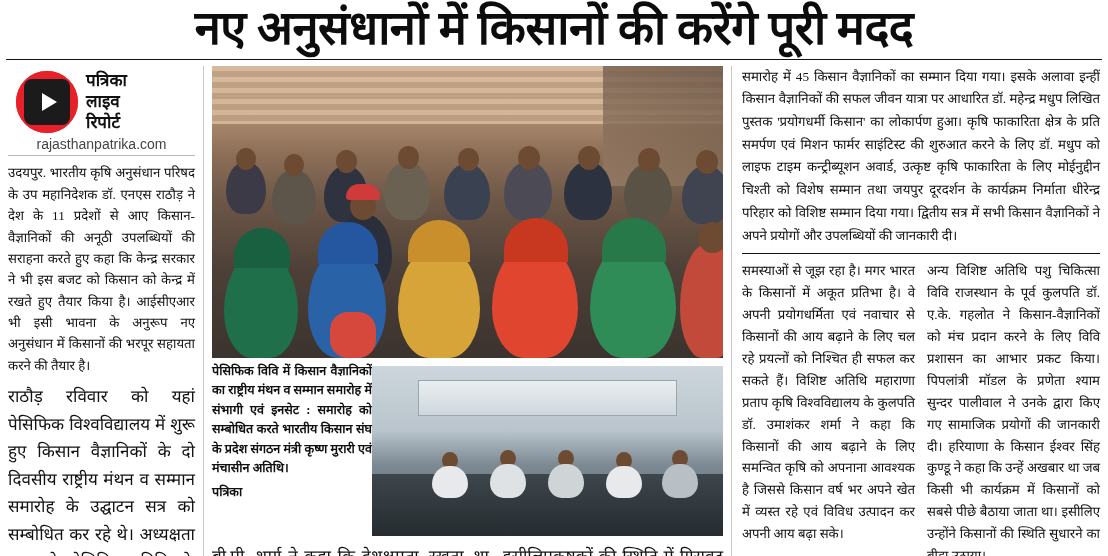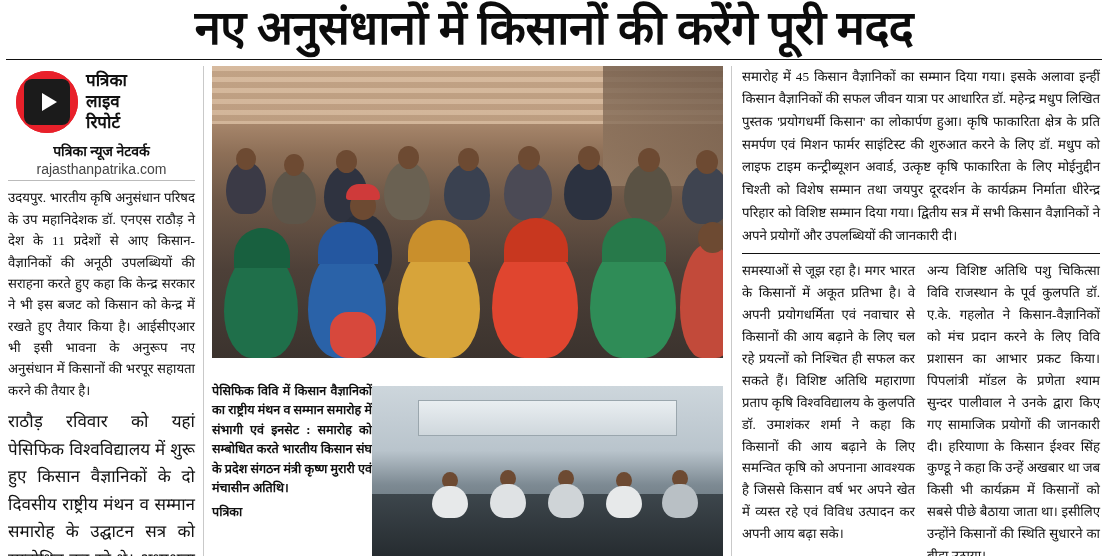--- a/index.html
+++ b/index.html
@@ -169,21 +169,21 @@
     font-size: 12.6px;
     line-height: 1.55;
     text-align: justify;
     color: #111;
     margin-top: 4px;
   }
   .cap-col { flex: 1 1 0; }
   .cap-col.narrow { flex: 0 0 160px; }
   .mid-cols {
     display: flex;
-    margin-top: 20px;
+    margin-top: 0;
   }
   .mid-col { flex: 1 1 0; }
 
   
   .col-right {
     width: 369px;
     flex: 0 0 369px;
     padding-left: 10px;
     border-left: 1px solid #c9c9c9;
   }
@@ -235,21 +235,20 @@
         <div class="inner">
             <div class="tri"></div>
           </div>
       </div>
       <div class="logo-text">
         <div>पत्रिका</div>
         <div>लाइव</div>
         <div>रिपोर्ट</div>
       </div>
     </div>
-    <div class="network-line">पत्रिका न्यूज नेटवर्क</div>
     <div class="site-line">rajasthanpatrika.com</div>
     <div class="lead-para">उदयपुर. भारतीय कृषि अनुसंधान परिषद के उप महानिदेशक डॉ. एनएस राठौड़ ने देश के 11 प्रदेशों से आए किसान-वैज्ञानिकों की अनूठी उपलब्धियों की सराहना करते हुए कहा कि केन्द्र सरकार ने भी इस बजट को किसान को केन्द्र में रखते हुए तैयार किया है। आईसीएआर भी इसी भावना के अनुरूप नए अनुसंधान में किसानों की भरपूर सहायता करने की तैयार है।</div>
     <div class="para">राठौड़ रविवार को यहां पेसिफिक विश्वविद्यालय में शुरू हुए किसान वैज्ञानिकों के दो दिवसीय राष्ट्रीय मंथन व सम्मान समारोह के उद्घाटन सत्र को सम्बोधित कर रहे थे। अध्यक्षता कर रहे पेसिफिक विवि के प्रेसीडेंट डॉ.</div>
   </div>
 
   <div class="col-mid">
 
     <div class="photo photo-main">
       <div class="scene"></div>
       <div class="ceil"></div>

